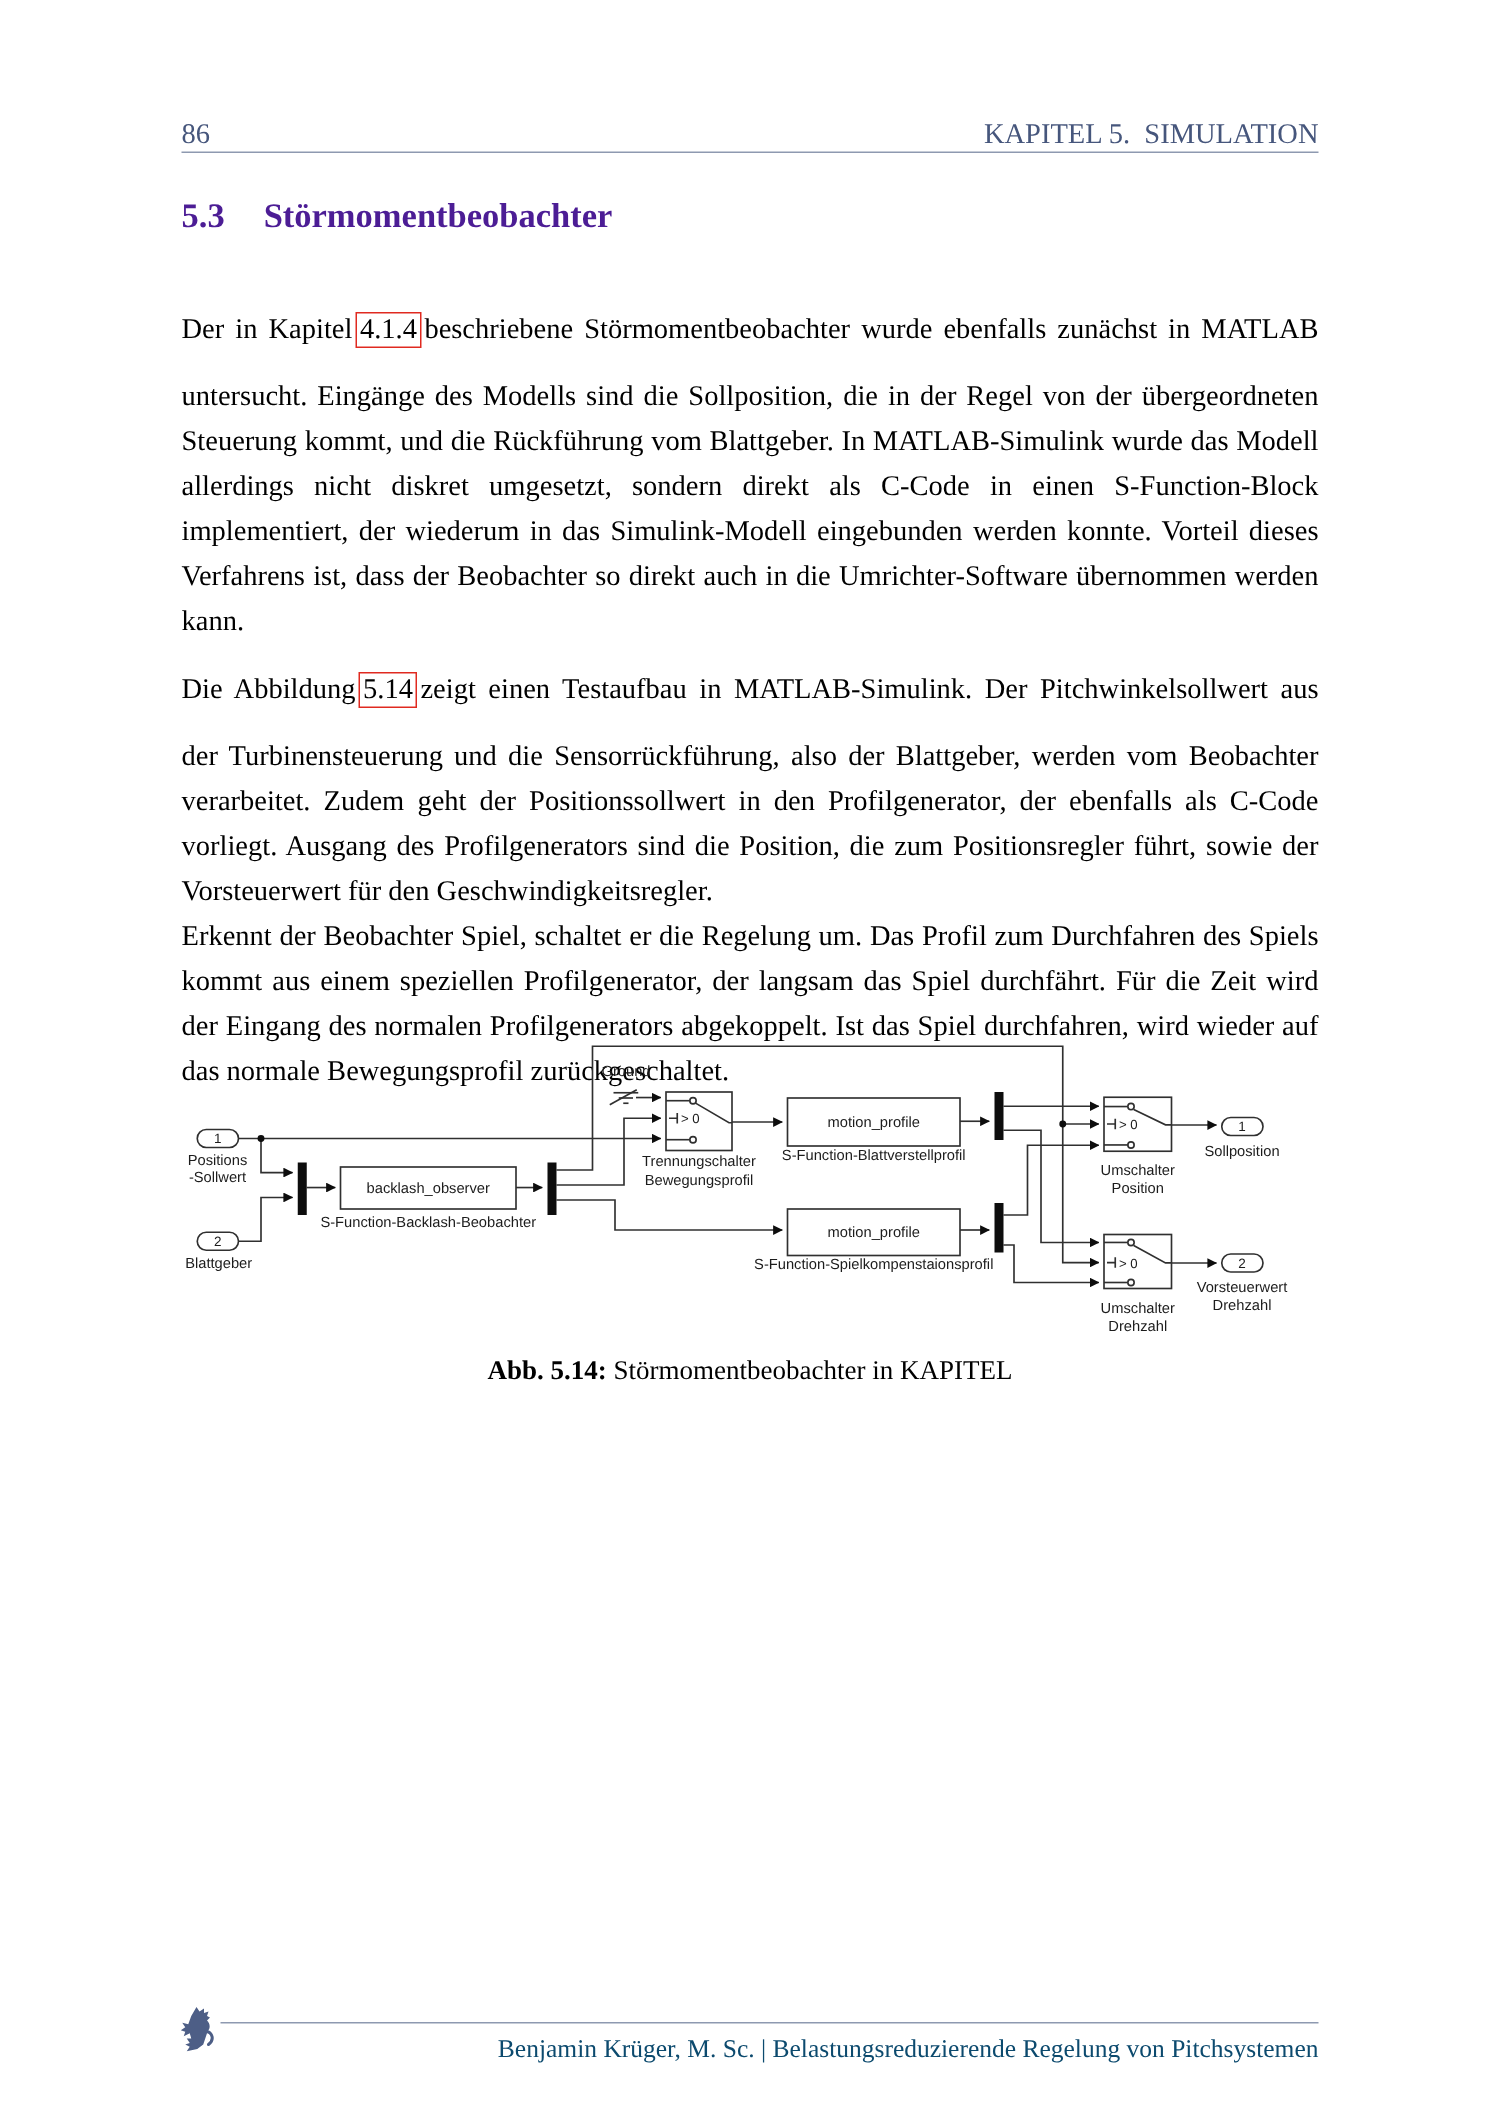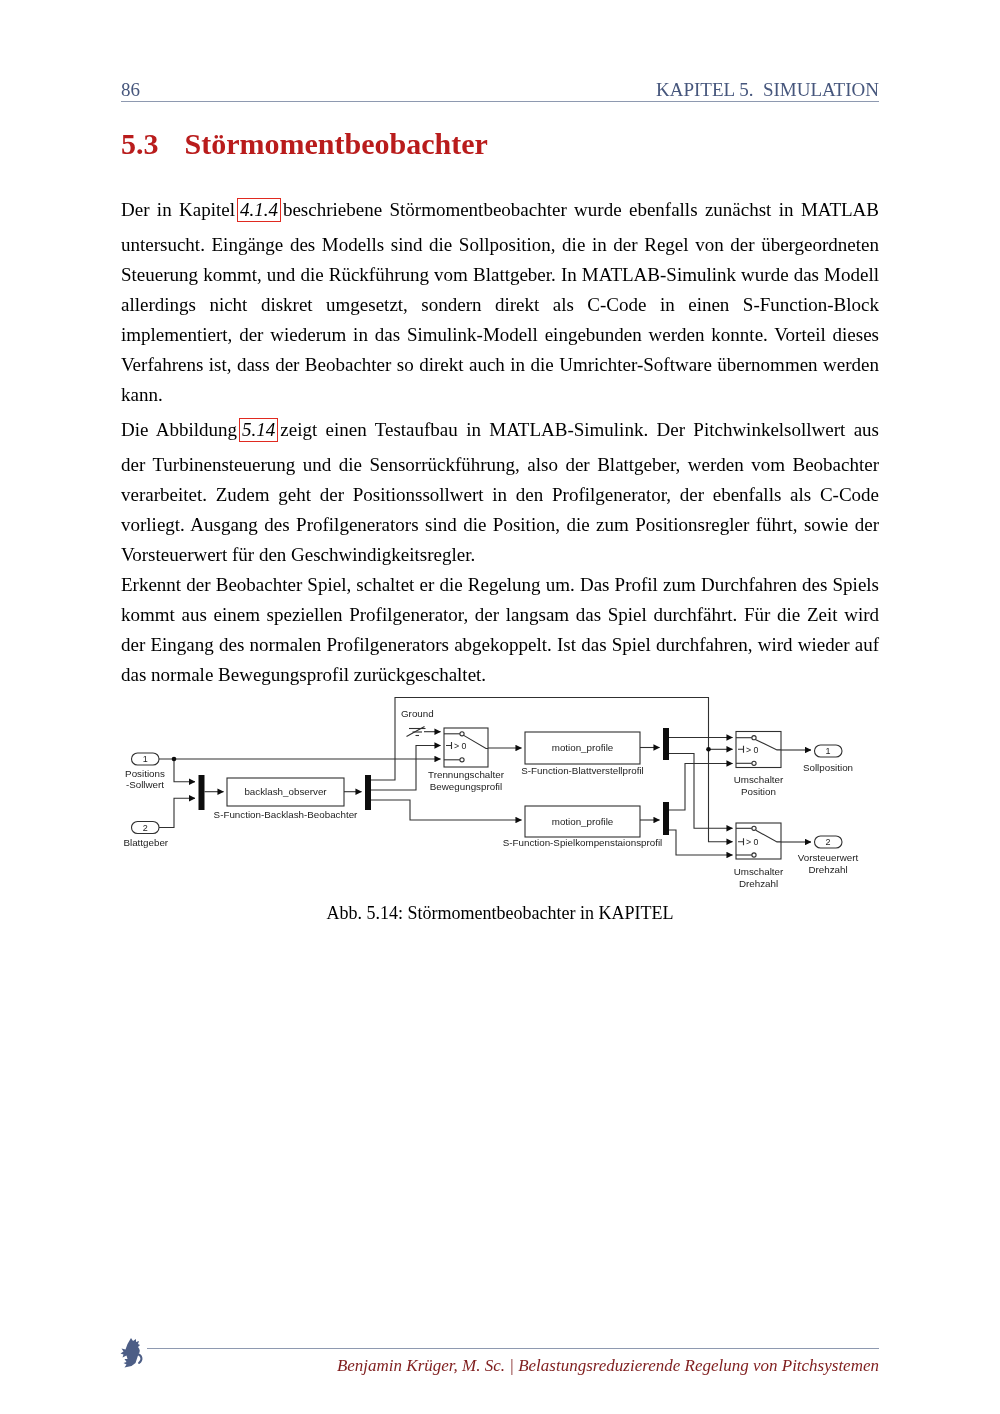--- a/index.html
+++ b/index.html
@@ -4,47 +4,47 @@
 <style>
   html,body{margin:0;padding:0;background:#ffffff;}
   .page{position:relative;width:1000px;height:1414px;background:#fff;overflow:hidden;
         font-family:"Liberation Serif", serif;color:#000;}
   
   .pagehead{position:absolute;left:121px;width:758px;top:79px;display:flex;
             justify-content:space-between;align-items:flex-start;color:#46567c;font-size:19px;}
   .pagehead .chap{}
   .headrule{position:absolute;left:121px;width:758px;top:101px;border-top:1px solid #8document;border-top:1px solid #8e99b0;}
   
-  .sechead{position:absolute;left:121px;top:130px;margin:0;font-size:30px;line-height:28px;
-           font-weight:bold;color:#b91c1c;}
+  .sechead{position:absolute;left:121px;top:130px;margin:0;font-size:23px;line-height:28px;
+           font-weight:bold;color:#4c1d95;}
   .sechead .num{margin-right:26px;}
   
   .body{position:absolute;left:121px;top:190px;width:758px;font-size:19px;line-height:30px;
         text-align:justify;}
   .body p{margin:0;}
-  .ref{display:inline-block;border:1px solid #e02a20;padding:0 2px;margin:8px 2px;line-height:22px;cursor:pointer;font-style:italic;}
+  .ref{display:inline-block;border:1px solid #e02a20;padding:0 2px;margin:18px 2px;line-height:22px;cursor:pointer;}
   
   .diag{position:absolute;left:120px;top:690px;}
   .diag text{font-family:"Liberation Sans", sans-serif;fill:#1c1c1c;font-size:9.8px;}
   .diag text.mid{text-anchor:middle;}
   .diag text.thr{font-size:8.8px;}
   .diag text.pnum{font-size:9px;text-anchor:middle;}
   .wire{stroke:#303030;stroke-width:1.1;fill:none;}
   .blk{stroke:#303030;stroke-width:1.1;fill:#ffffff;}
   .bar{fill:#0d0d0d;stroke:none;}
   .dot{fill:#0d0d0d;stroke:none;}
   .sw{stroke:#303030;stroke-width:1.1;fill:none;}
   
   .caption{position:absolute;left:121px;width:758px;top:900px;text-align:center;
            font-size:18px;line-height:26px;}
-  .caption .cl{font-weight:normal;}
+  .caption .cl{font-weight:bold;}
   
   .footrule{position:absolute;left:147px;width:732px;top:1348px;border-top:1px solid #8e99b0;}
   .footlogo{position:absolute;left:117px;top:1337px;}
-  .foottext{position:absolute;right:121px;top:1356px;color:#7f1d1d;font-size:17px;font-style:italic;}
+  .foottext{position:absolute;right:121px;top:1356px;color:#0c4a6e;font-size:17px;}
 </style>
 </head>
 <body>
 
 <div class="page">
 
   <div class="pagehead">
     <span>86</span>
     <span class="chap">KAPITEL 5.&nbsp; SIMULATION</span>
   </div>

